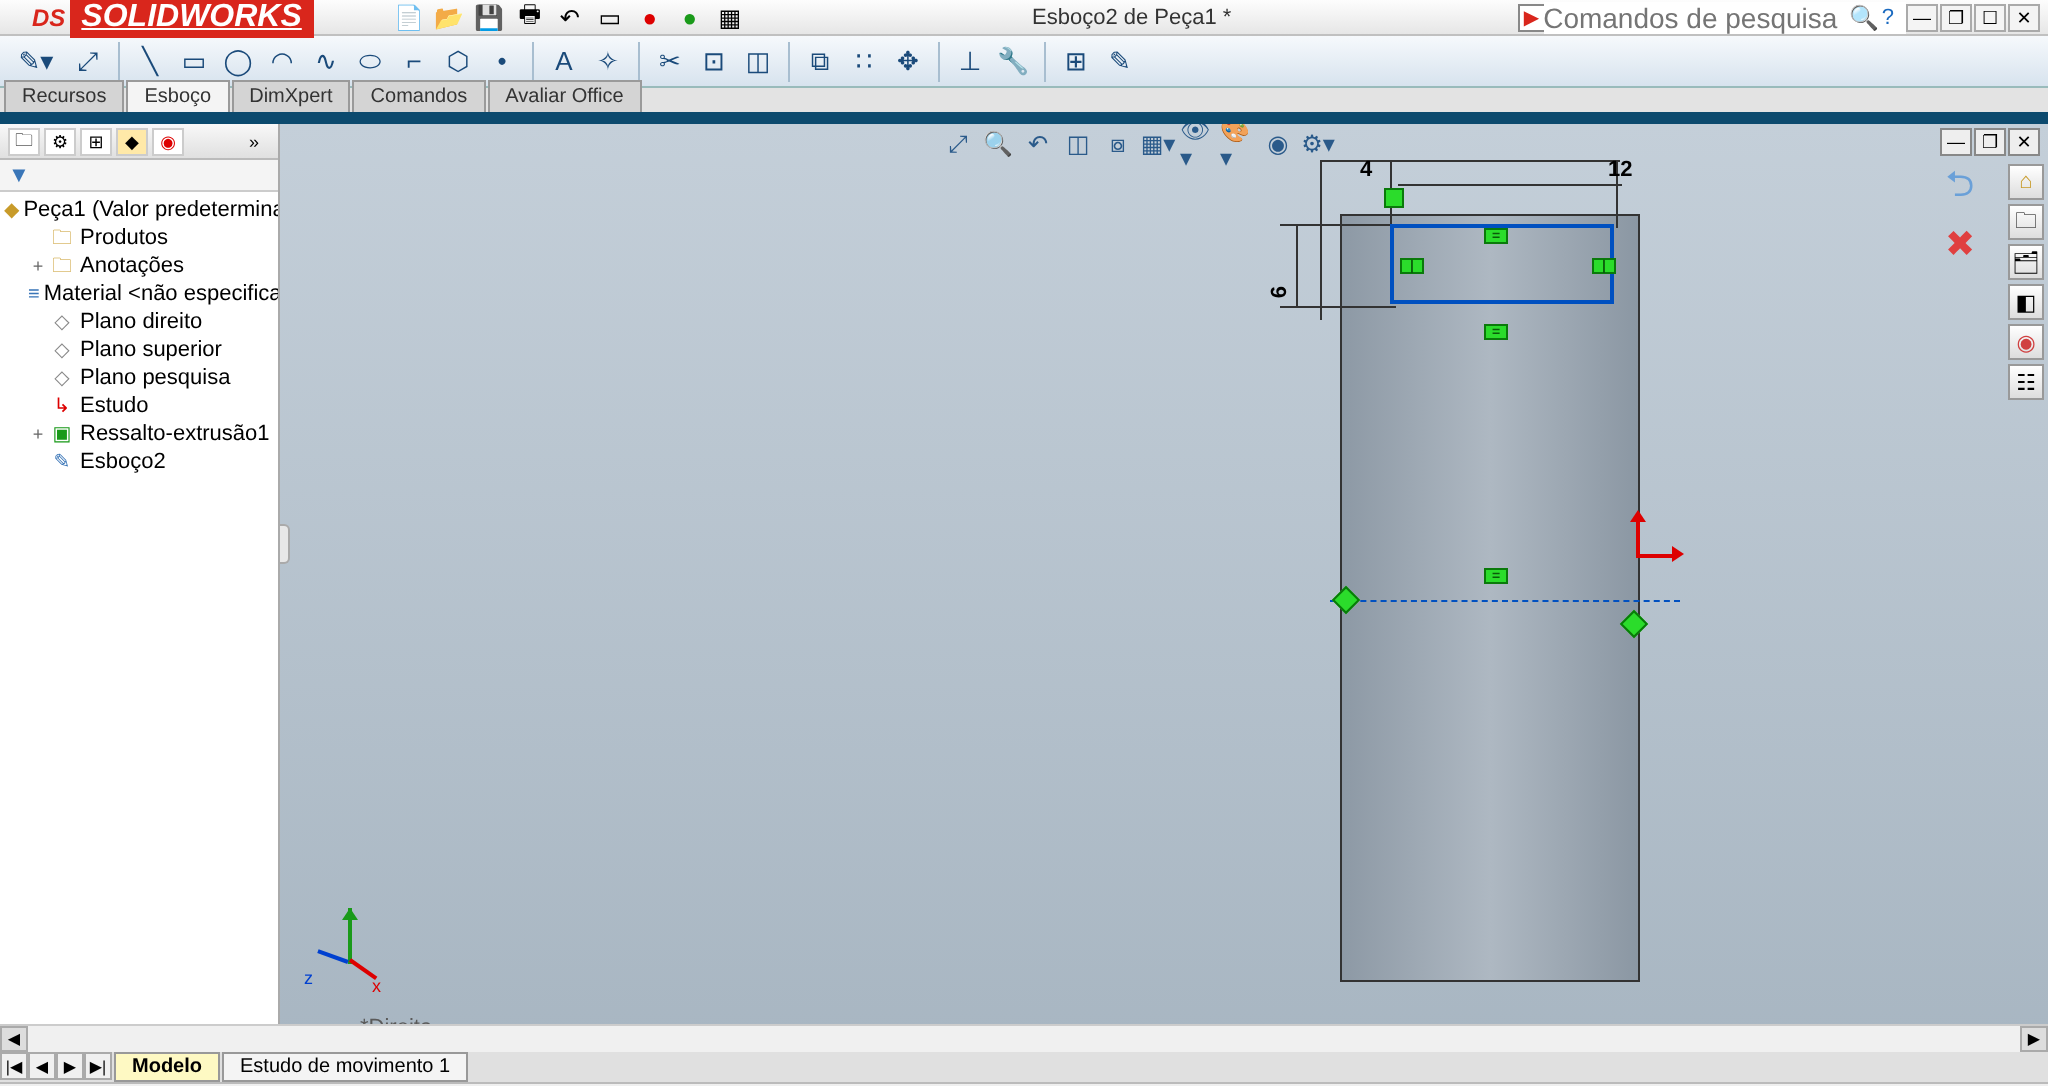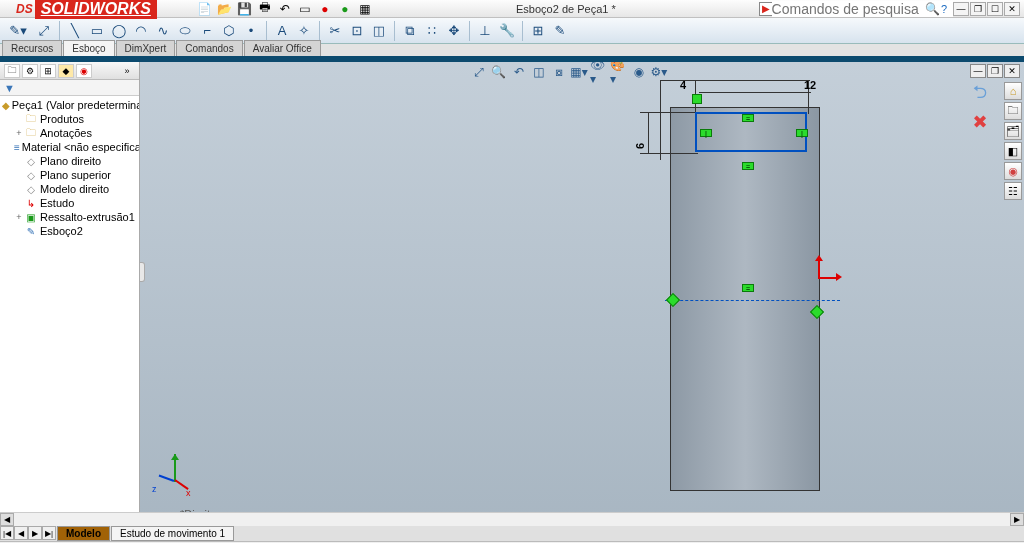--- a/index.html
+++ b/index.html
@@ -61,21 +61,21 @@
 .triad .axX { position:absolute; left:18px; top:26px; width:2px; height:16px; background:#d00; transform:rotate(-55deg); transform-origin:top; }
 .triad .axZ { position:absolute; left:18px; top:26px; width:16px; height:2px; background:#0040d0; transform:rotate(200deg); transform-origin:left; }
 .triad .lz { position:absolute; left:-4px; top:30px; color:#0040d0; font-size:9px; }
 .triad .lx { position:absolute; left:30px; top:34px; color:#d00; font-size:9px; }
 .view-label { position:absolute; left:40px; bottom:4px; color:#5a5a5a; font-size:11px; }
 .splitter-nub { position:absolute; left:-1px; top:200px; width:6px; height:20px; background:#e8e8e8; border:1px solid #aaa; border-left:none; border-radius:0 3px 3px 0; }
 .bottomtabs { height:17px; background:#e0e0e0; border-top:1px solid #aaa; display:flex; align-items:center; }
 .bt-nav { display:flex; }
 .bt-nav div { width:14px; height:14px; border:1px solid #aaa; background:#f0f0f0; font-size:8px; display:flex; align-items:center; justify-content:center; cursor:pointer; }
 .bt-tab { padding:1px 8px; border:1px solid #999; background:#f4f4f4; margin-left:1px; font-size:10px; cursor:pointer; }
-.bt-tab.active { background:#a16207; font-weight:bold; }
+.bt-tab.active { background:#fef9c3; font-weight:bold; }
 .statusbar { height:16px; background:linear-gradient(#f0f0f0,#dcdcdc); border-top:1px solid #bbb; display:flex; align-items:center; font-size:10px; color:#333; padding:0 4px; }
 .scrollbar-h { position:absolute; bottom:17px; left:0; right:0; height:14px; background:#e8e8e8; border-top:1px solid #ccc; display:flex; }
 .scrollbar-h .sb-btn { width:14px; background:#ddd; border:1px solid #aaa; font-size:8px; display:flex; align-items:center; justify-content:center; }
 .scrollbar-h .sb-track { flex:1; background:#f0f0f0; }
 </style>
 </head>
 <body>
 
 <div class="titlebar">
   <span class="logo-pre">DS</span>
@@ -187,21 +187,21 @@
           <span>Plano direito</span>
         </div>
       <div class="tree-item l2">
           <span class="exp"></span>
           <span class="tico" style="color:#888">◇</span>
           <span>Plano superior</span>
         </div>
       <div class="tree-item l2">
           <span class="exp"></span>
           <span class="tico" style="color:#888">◇</span>
-          <span>Modelo direito</span>
+          <span>Plano pesquisa</span>
         </div>
       <div class="tree-item l2">
           <span class="exp"></span>
           <span class="tico" style="color:#d00">↳</span>
           <span>Estudo</span>
         </div>
       <div class="tree-item l2">
           <span class="exp">+</span>
           <span class="tico" style="color:#1a9a1a">▣</span>
           <span>Ressalto-extrusão1</span>

